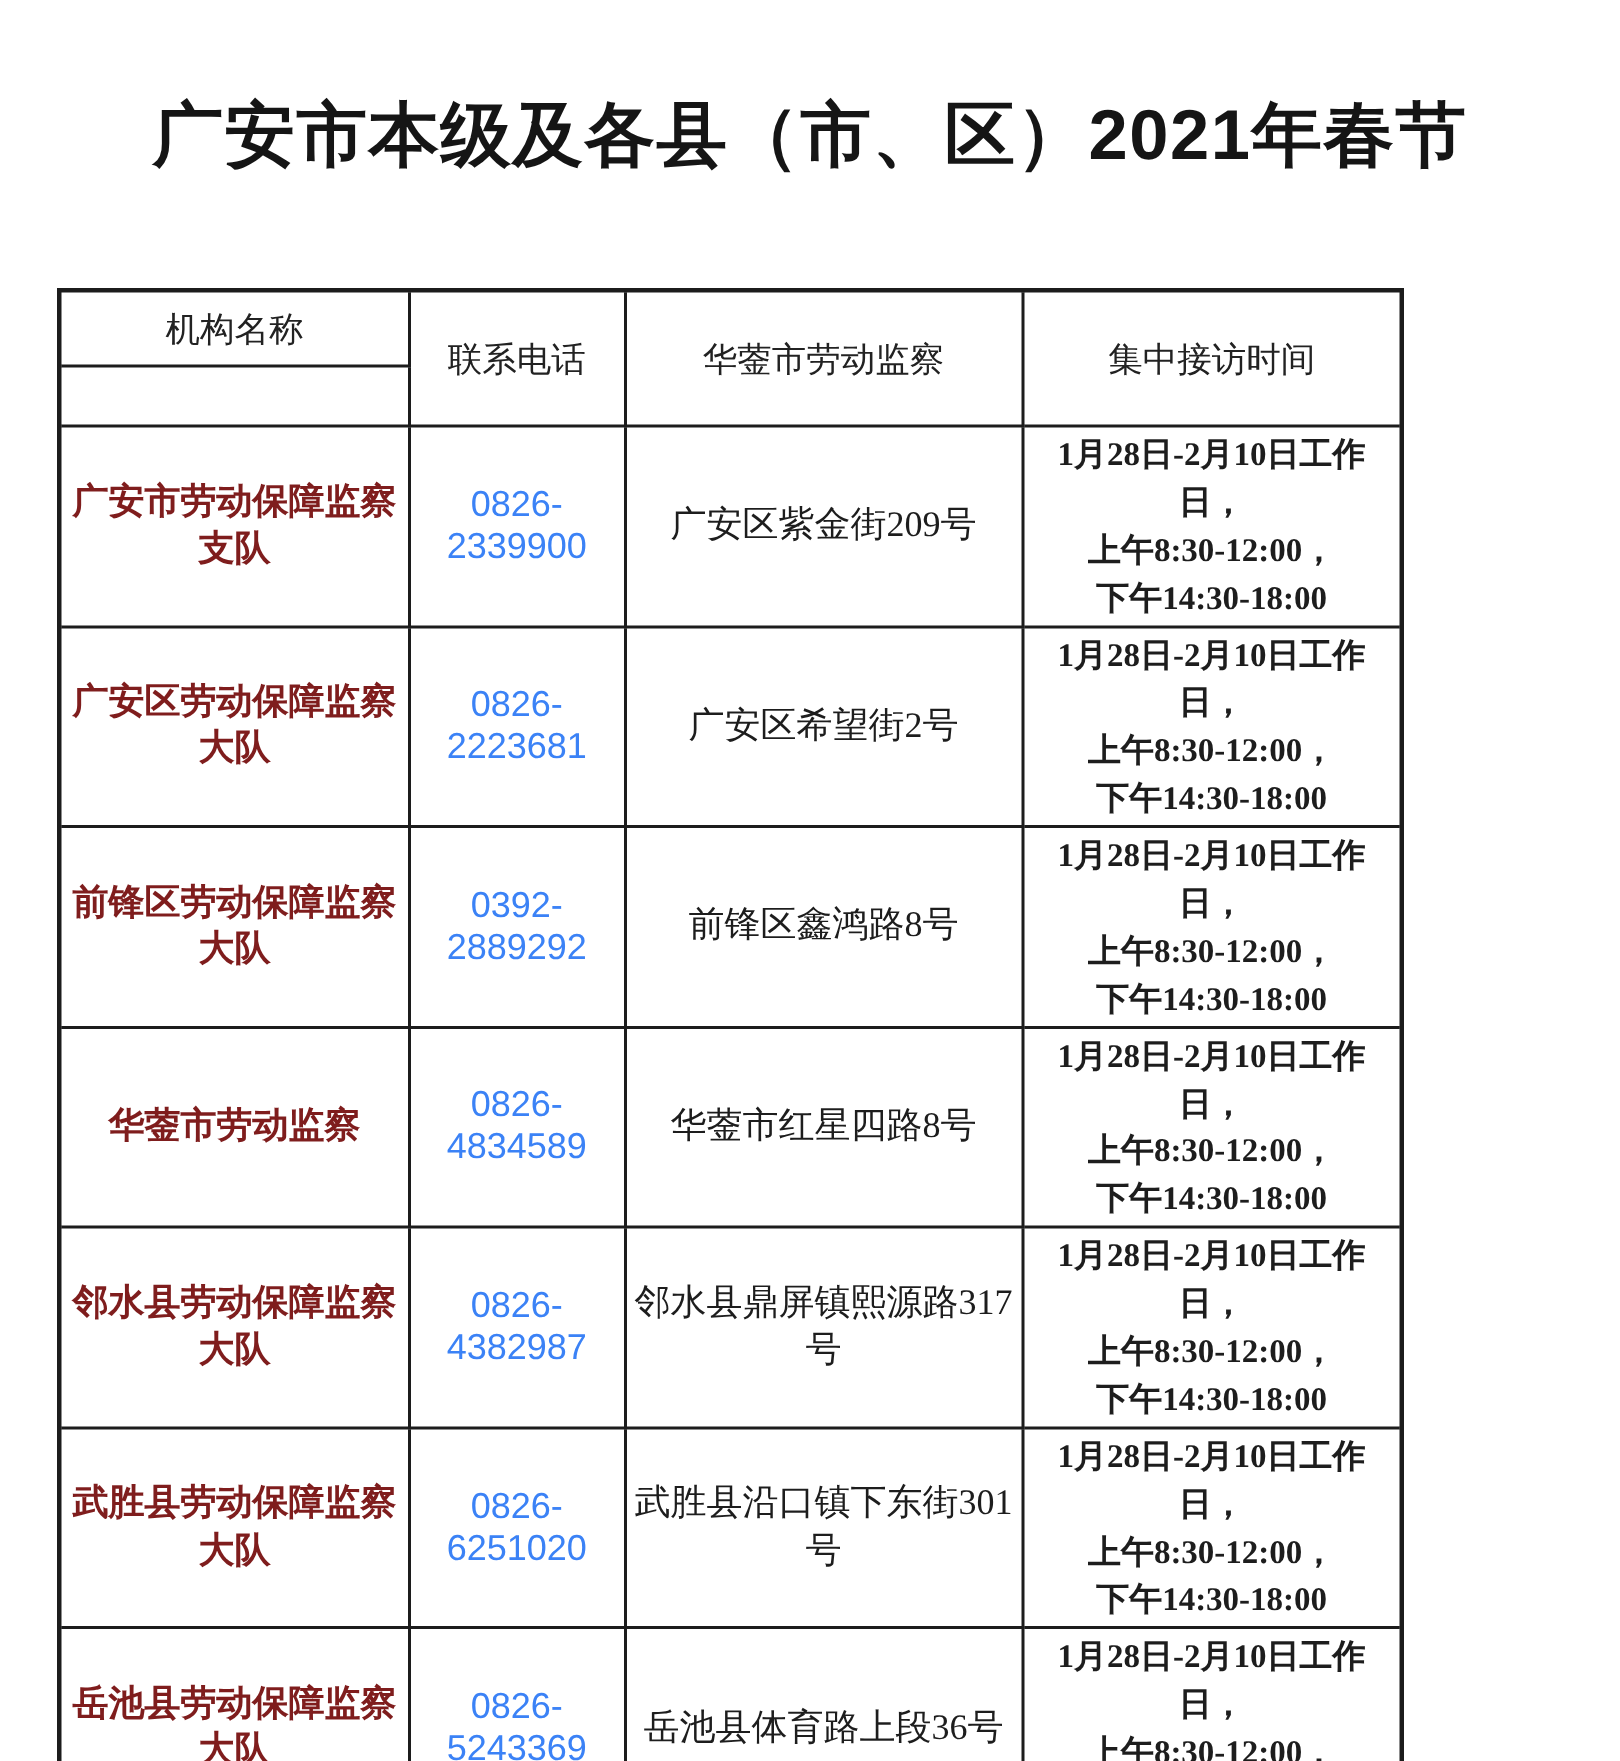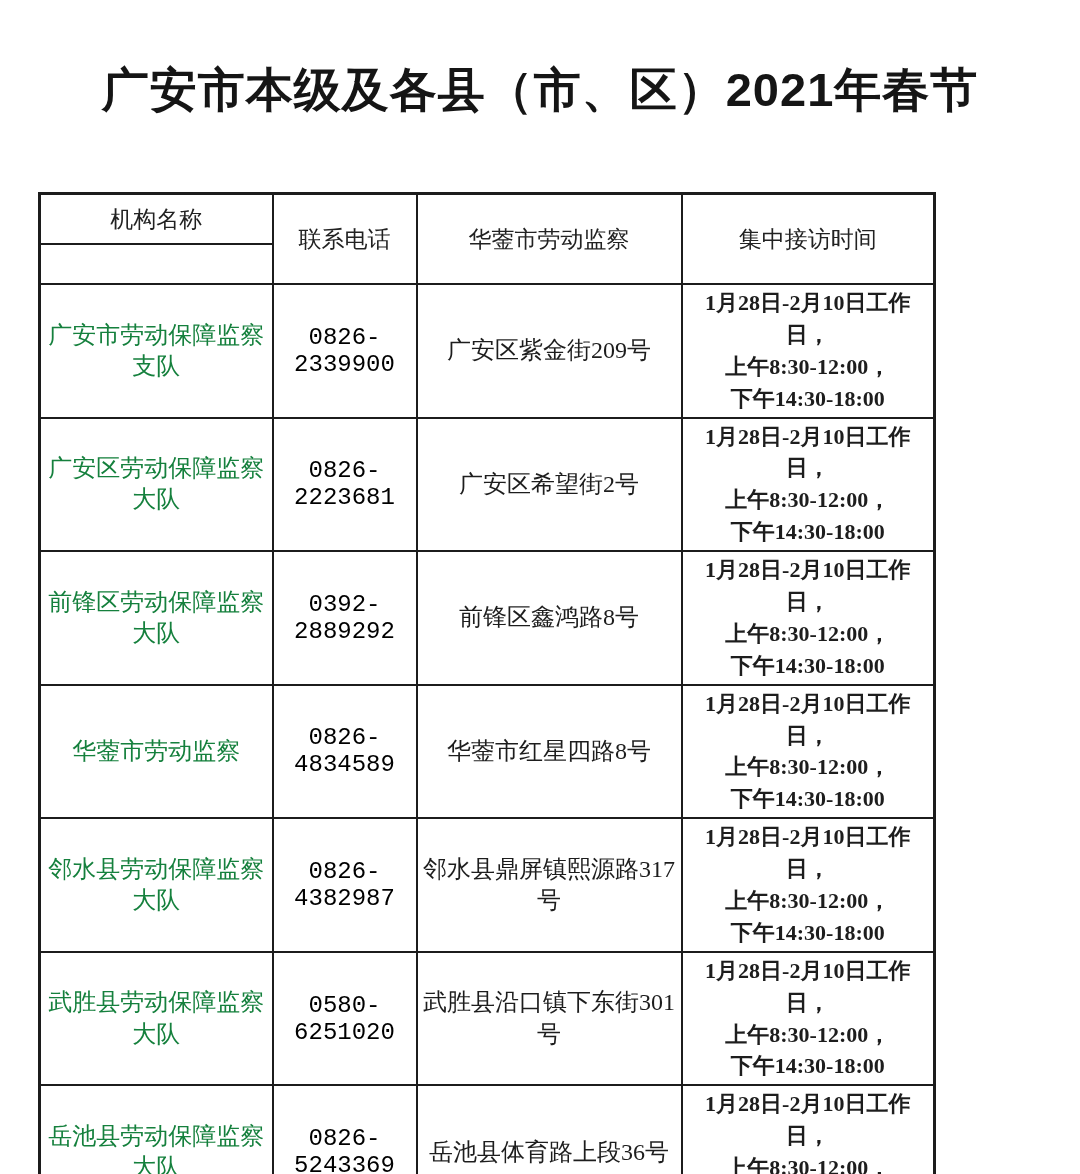--- a/index.html
+++ b/index.html
@@ -56,27 +56,28 @@
     font-size: 23px;
     color: #222222;
   }
   tr.head-main th { height: 44px; }
   tr.head-sub th { height: 34px; }
   tbody td { height: 80px; }
   td.org-cell {
     font-family: "Liberation Serif", "DejaVu Serif", serif;
     font-size: 24px;
     line-height: 1.3;
-    color: #15803d;
+    color: #7f1d1d;
+    font-weight: bold;
   }
   td.phone-cell {
-    font-family: Liberation Mono, monospace;
+    font-family: Liberation Sans, sans-serif;
     font-size: 24px;
     letter-spacing: 0px;
-    color: #000000;
+    color: #3b82f6;
   }
   td.place-cell {
     font-family: "Liberation Serif", "DejaVu Serif", serif;
     font-size: 24px;
     line-height: 1.3;
     color: #1d1d1d;
     border-radius: 17px;
   }
   td.time-cell {
     font-family: "Liberation Serif", "DejaVu Serif", serif;
@@ -151,21 +152,21 @@
         <tr>
           <td class="org-cell">邻水县劳动保障监察大队</td>
           <td class="phone-cell">0826-4382987</td>
           <td class="place-cell">邻水县鼎屏镇熙源路317号</td>
           <td class="time-cell">1月28日-2月10日工作日，
 上午8:30-12:00，
 下午14:30-18:00</td>
         </tr>
         <tr>
           <td class="org-cell">武胜县劳动保障监察大队</td>
-          <td class="phone-cell">0580-6251020</td>
+          <td class="phone-cell">0826-6251020</td>
           <td class="place-cell">武胜县沿口镇下东街301号</td>
           <td class="time-cell">1月28日-2月10日工作日，
 上午8:30-12:00，
 下午14:30-18:00</td>
         </tr>
         <tr>
           <td class="org-cell">岳池县劳动保障监察大队</td>
           <td class="phone-cell">0826-5243369</td>
           <td class="place-cell">岳池县体育路上段36号</td>
           <td class="time-cell">1月28日-2月10日工作日，

